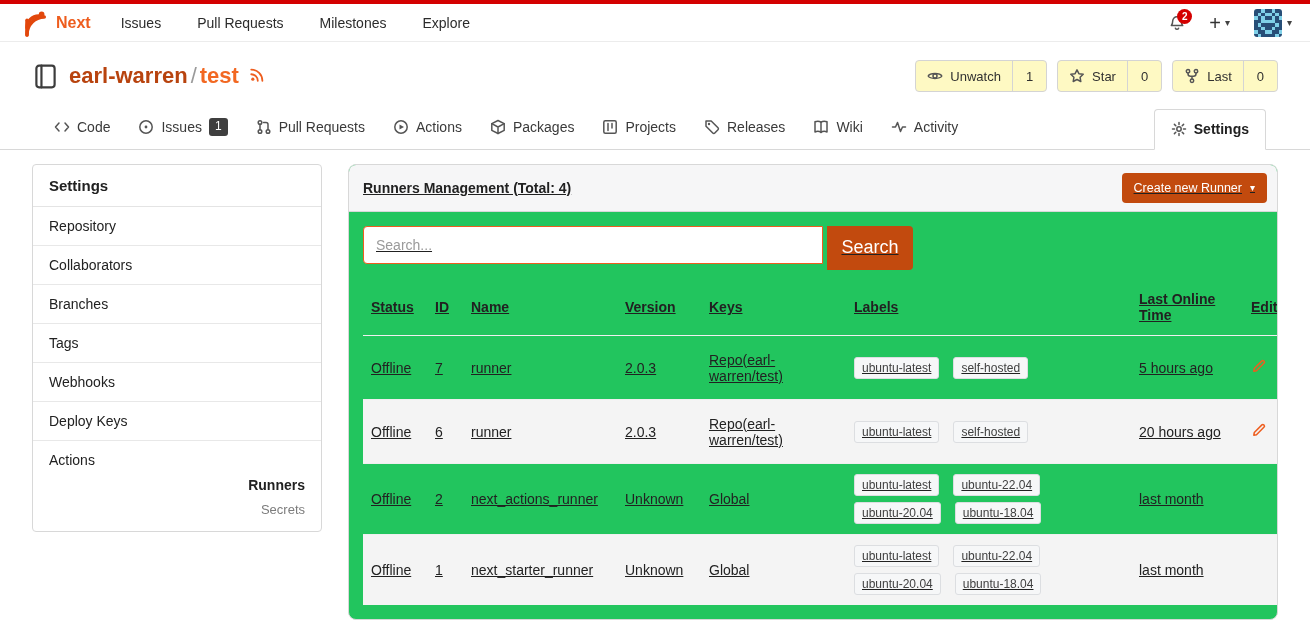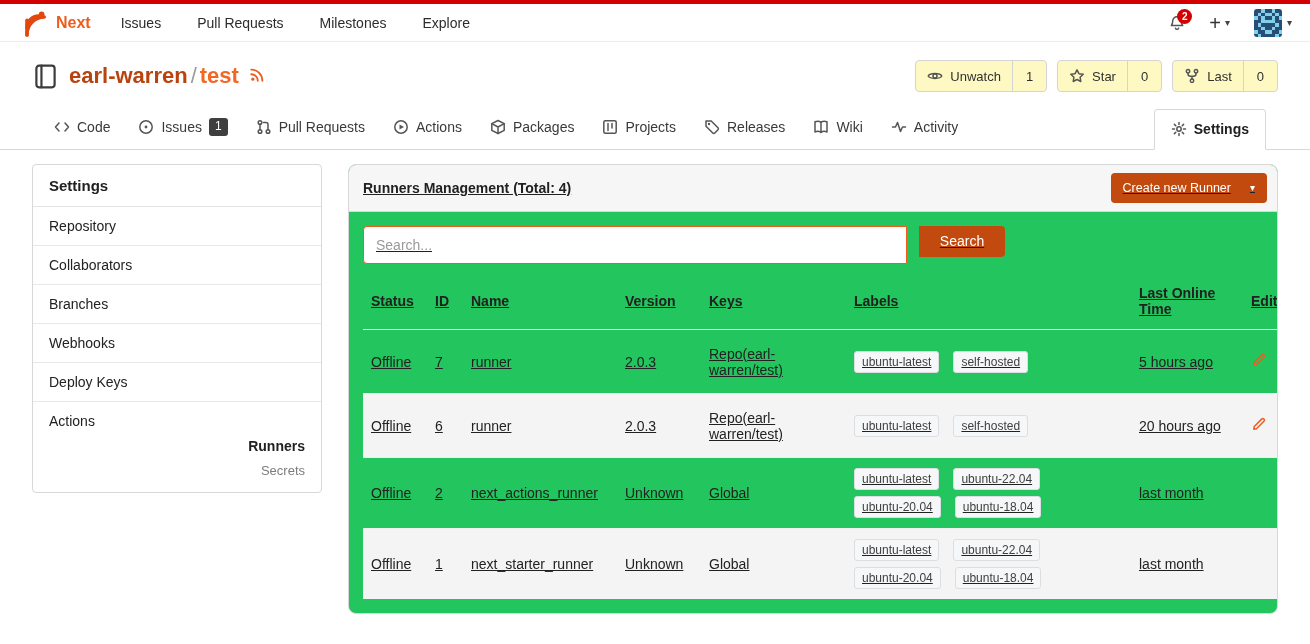--- a/index.html
+++ b/index.html
@@ -69,29 +69,29 @@
   .side-section{padding:11px 16px 14px;}
   .sub-item{padding:9px 0 0 16px;text-align:right;}
   .sub-item.active{font-weight:bold;}
   .sub-item.muted{color:#7c7c7c; font-size:13px; padding-left:22px;}
 
   .panel{flex:1; border:1px solid var(--border); border-radius:8px; overflow:hidden; background:#22c55e;text-decoration:underline;}
   .panel-head{background:#f6f6f7; border-bottom:1px solid var(--border); padding:8px 10px 8px 14px;
     display:flex; align-items:center; font-weight:bold; font-size:14px;}
   .btn-primary{margin-left:auto; background:var(--primary,#c24a0e); color:#fff; border:none;
     border-radius:4px; padding:8px 12px; font-size:12.5px; display:inline-flex; align-items:center;
-    gap:19px; font-family:inherit;}
+    gap:8px; font-family:inherit;}
   .btn-primary .caret{color:#fff;}
   .panel-body{padding:14px;}
   .search-row{display:flex; margin-bottom:10px;}
-  .search-input{width:544px; height:38px; border:1px solid var(--accent,#ee5d1e);
+  .search-input{width:460px; height:38px; border:1px solid var(--accent,#ee5d1e);
     border-radius:4px 0 0 4px; padding:0 12px; font-size:14px; font-family:inherit; outline:none; color:#222;}
   .search-input::placeholder{color:#9a9a9a;}
-  .search-btn{margin-left:12px; border-radius:0 4px 4px 0; height:31px; width:86px;
-    justify-content:center; font-size:14px;}
+  .search-btn{margin-left:4px; border-radius:0 4px 4px 0; height:44px; width:86px;
+    justify-content:center; font-size:18px;}
 
   table{width:100%; border-collapse:collapse; table-layout:fixed;}
   thead th{text-align:left; font-weight:bold; padding:10px 8px; vertical-align:middle; height:56px; font-size:14px;}
   tbody tr{height:64px; border-top:1px solid #efefef;}
   tbody tr:nth-child(even){background:#f4f4f4;}
   tbody td{padding:10px 8px; vertical-align:middle; overflow-wrap:anywhere; font-size:14px; color:#222;}
   .labels{display:flex; flex-wrap:wrap; gap:6px 14px; align-items:center;}
   .label{background:#f6f7f8; border:1px solid #dcdee1; color:#404040; font-size:12px;
     padding:3px 7px; border-radius:3px; white-space:nowrap;}
   .edit-link .icon{color:var(--accent,#ee5d1e);}
@@ -320,20 +320,21 @@
   </a>
 </div>
 
 <main class="content" data-interactable="false">
   <aside class="sidebar" data-interactable="false">
     <div class="side-header" data-interactable="false">Settings</div>
     <div data-interactable="false">
         <div class="side-item" data-interactable="true">Repository</div>
         <div class="side-item" data-interactable="true">Collaborators</div>
         <div class="side-item" data-interactable="true">Branches</div>
+        <div class="side-item" data-interactable="true">Tags</div>
         <div class="side-item" data-interactable="true">Webhooks</div>
         <div class="side-item" data-interactable="true">Deploy Keys</div>
         <div class="side-section" data-interactable="false">
           <div data-interactable="true">Actions</div>
           <div class="sub-item active" data-interactable="true">Runners</div>
           <div class="sub-item muted" data-interactable="true">Secrets</div>
         </div>
       </div>
   </aside>
 

